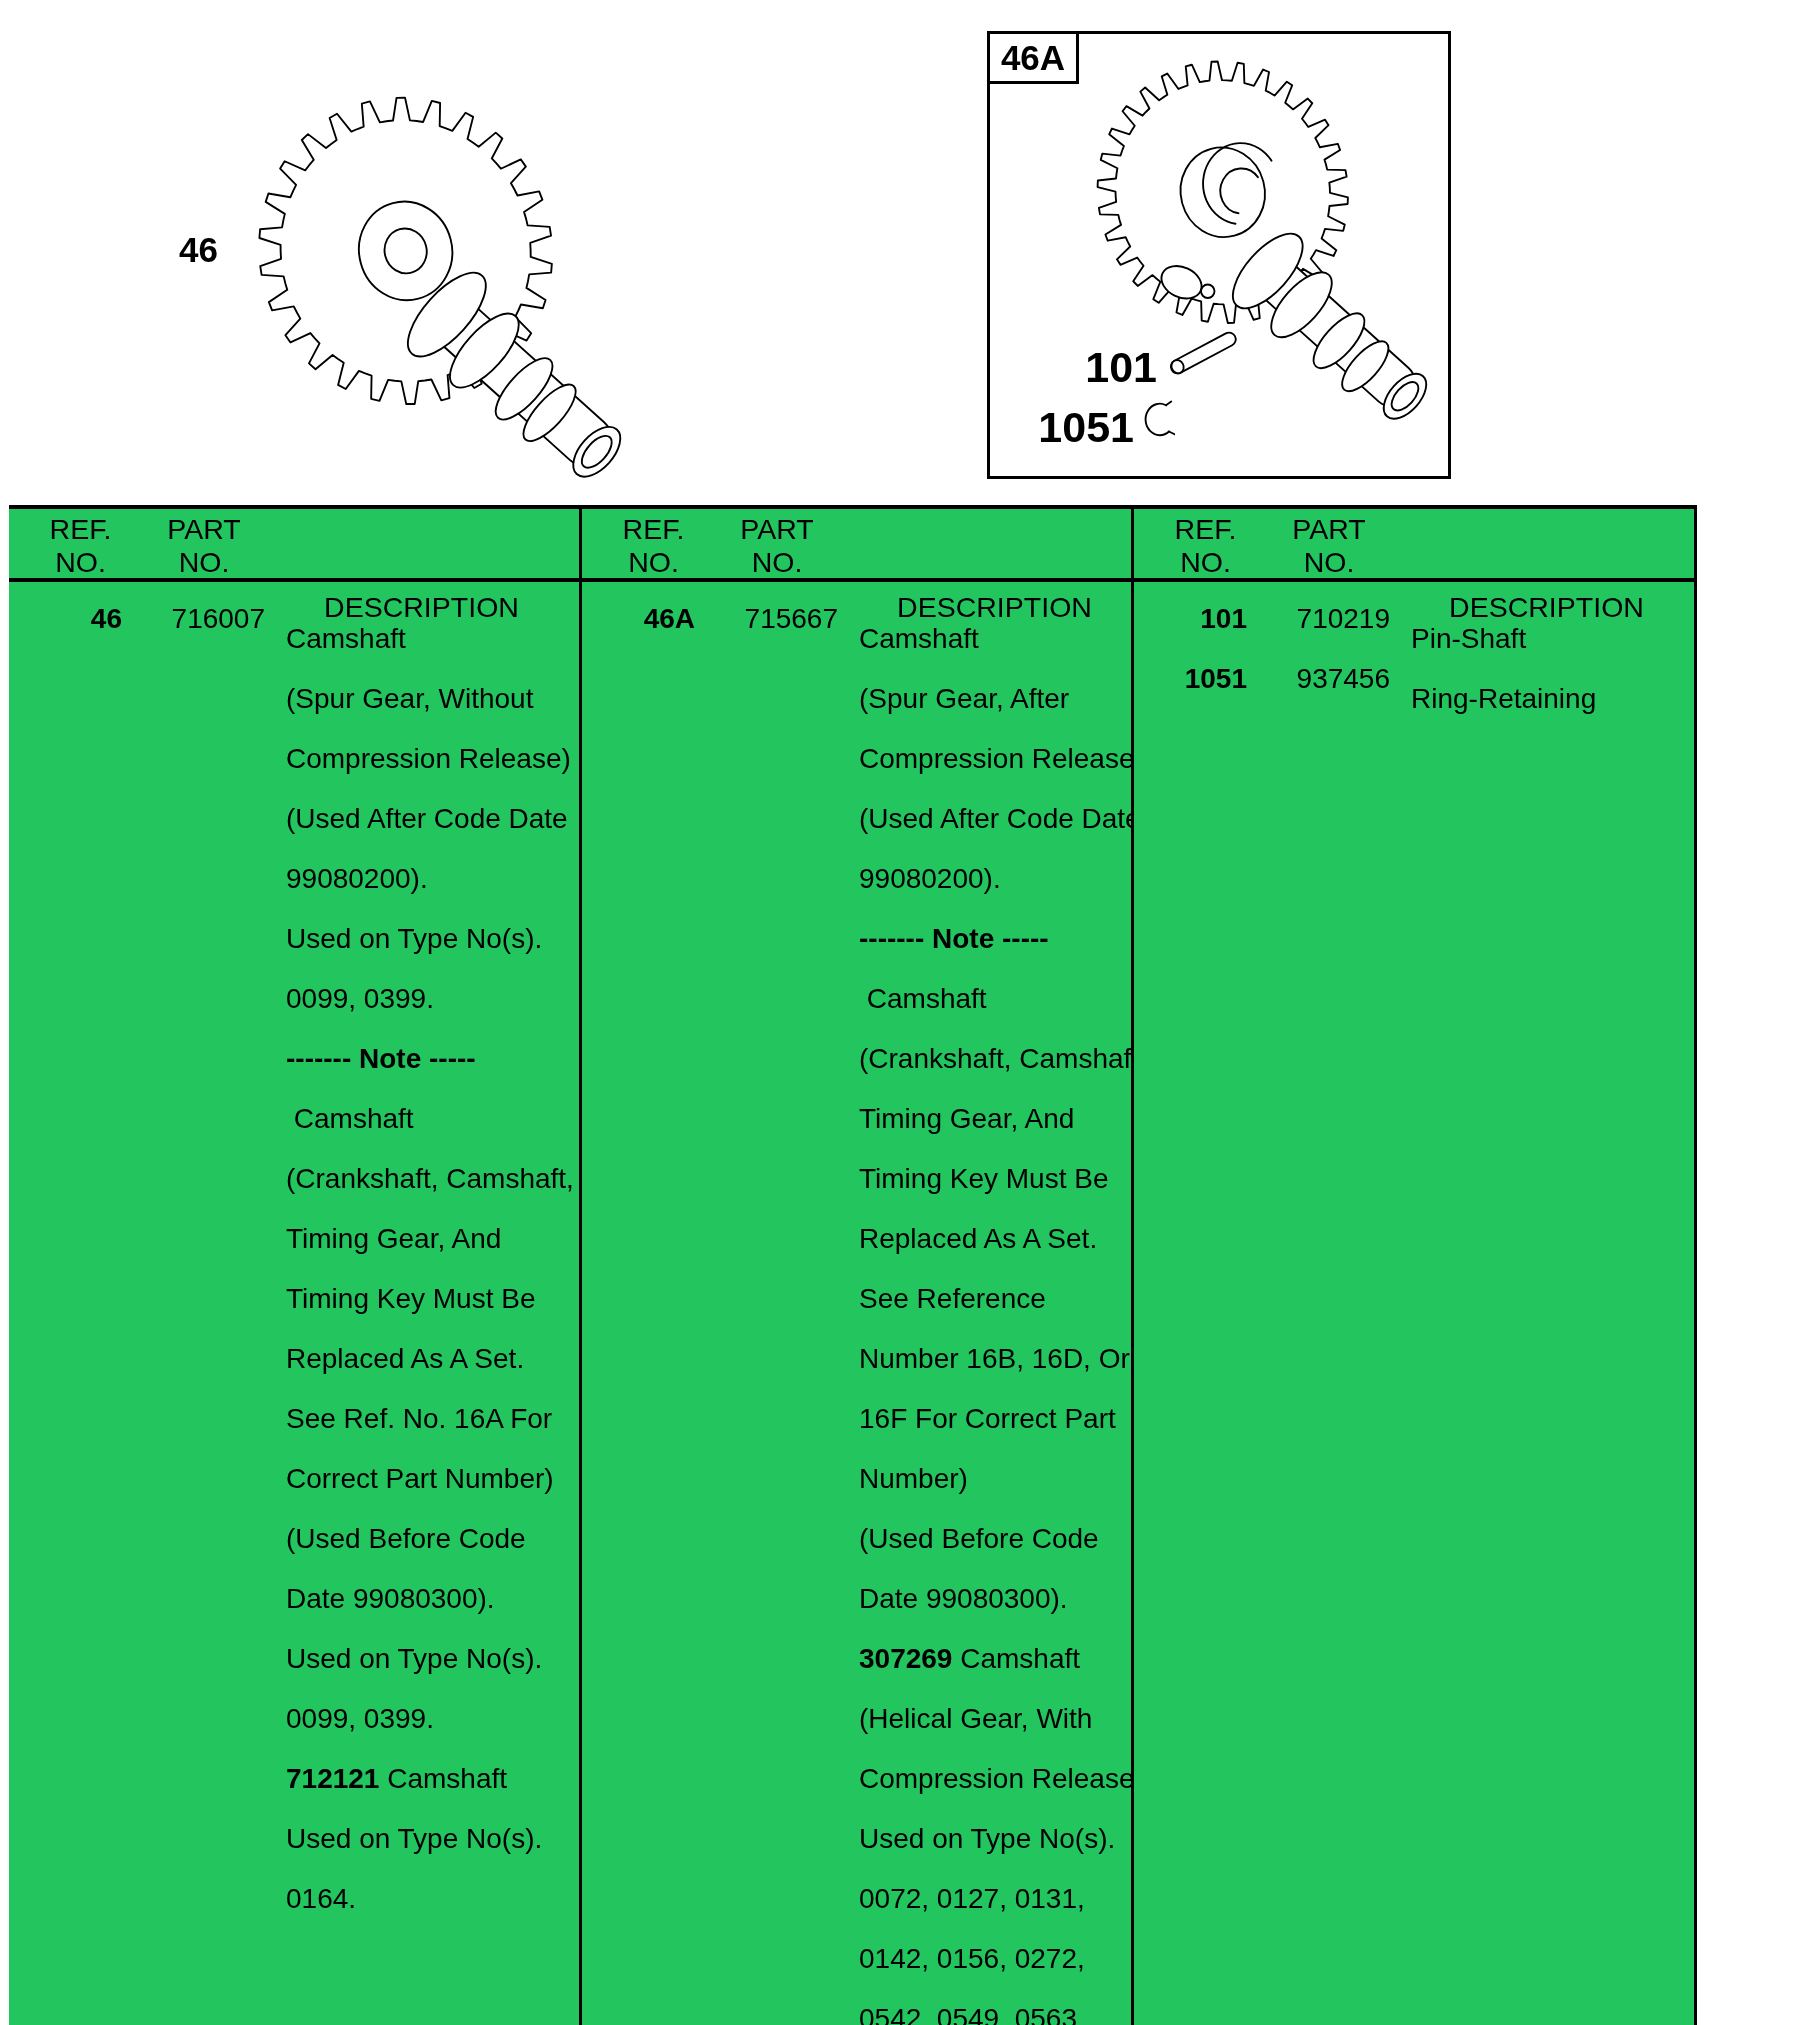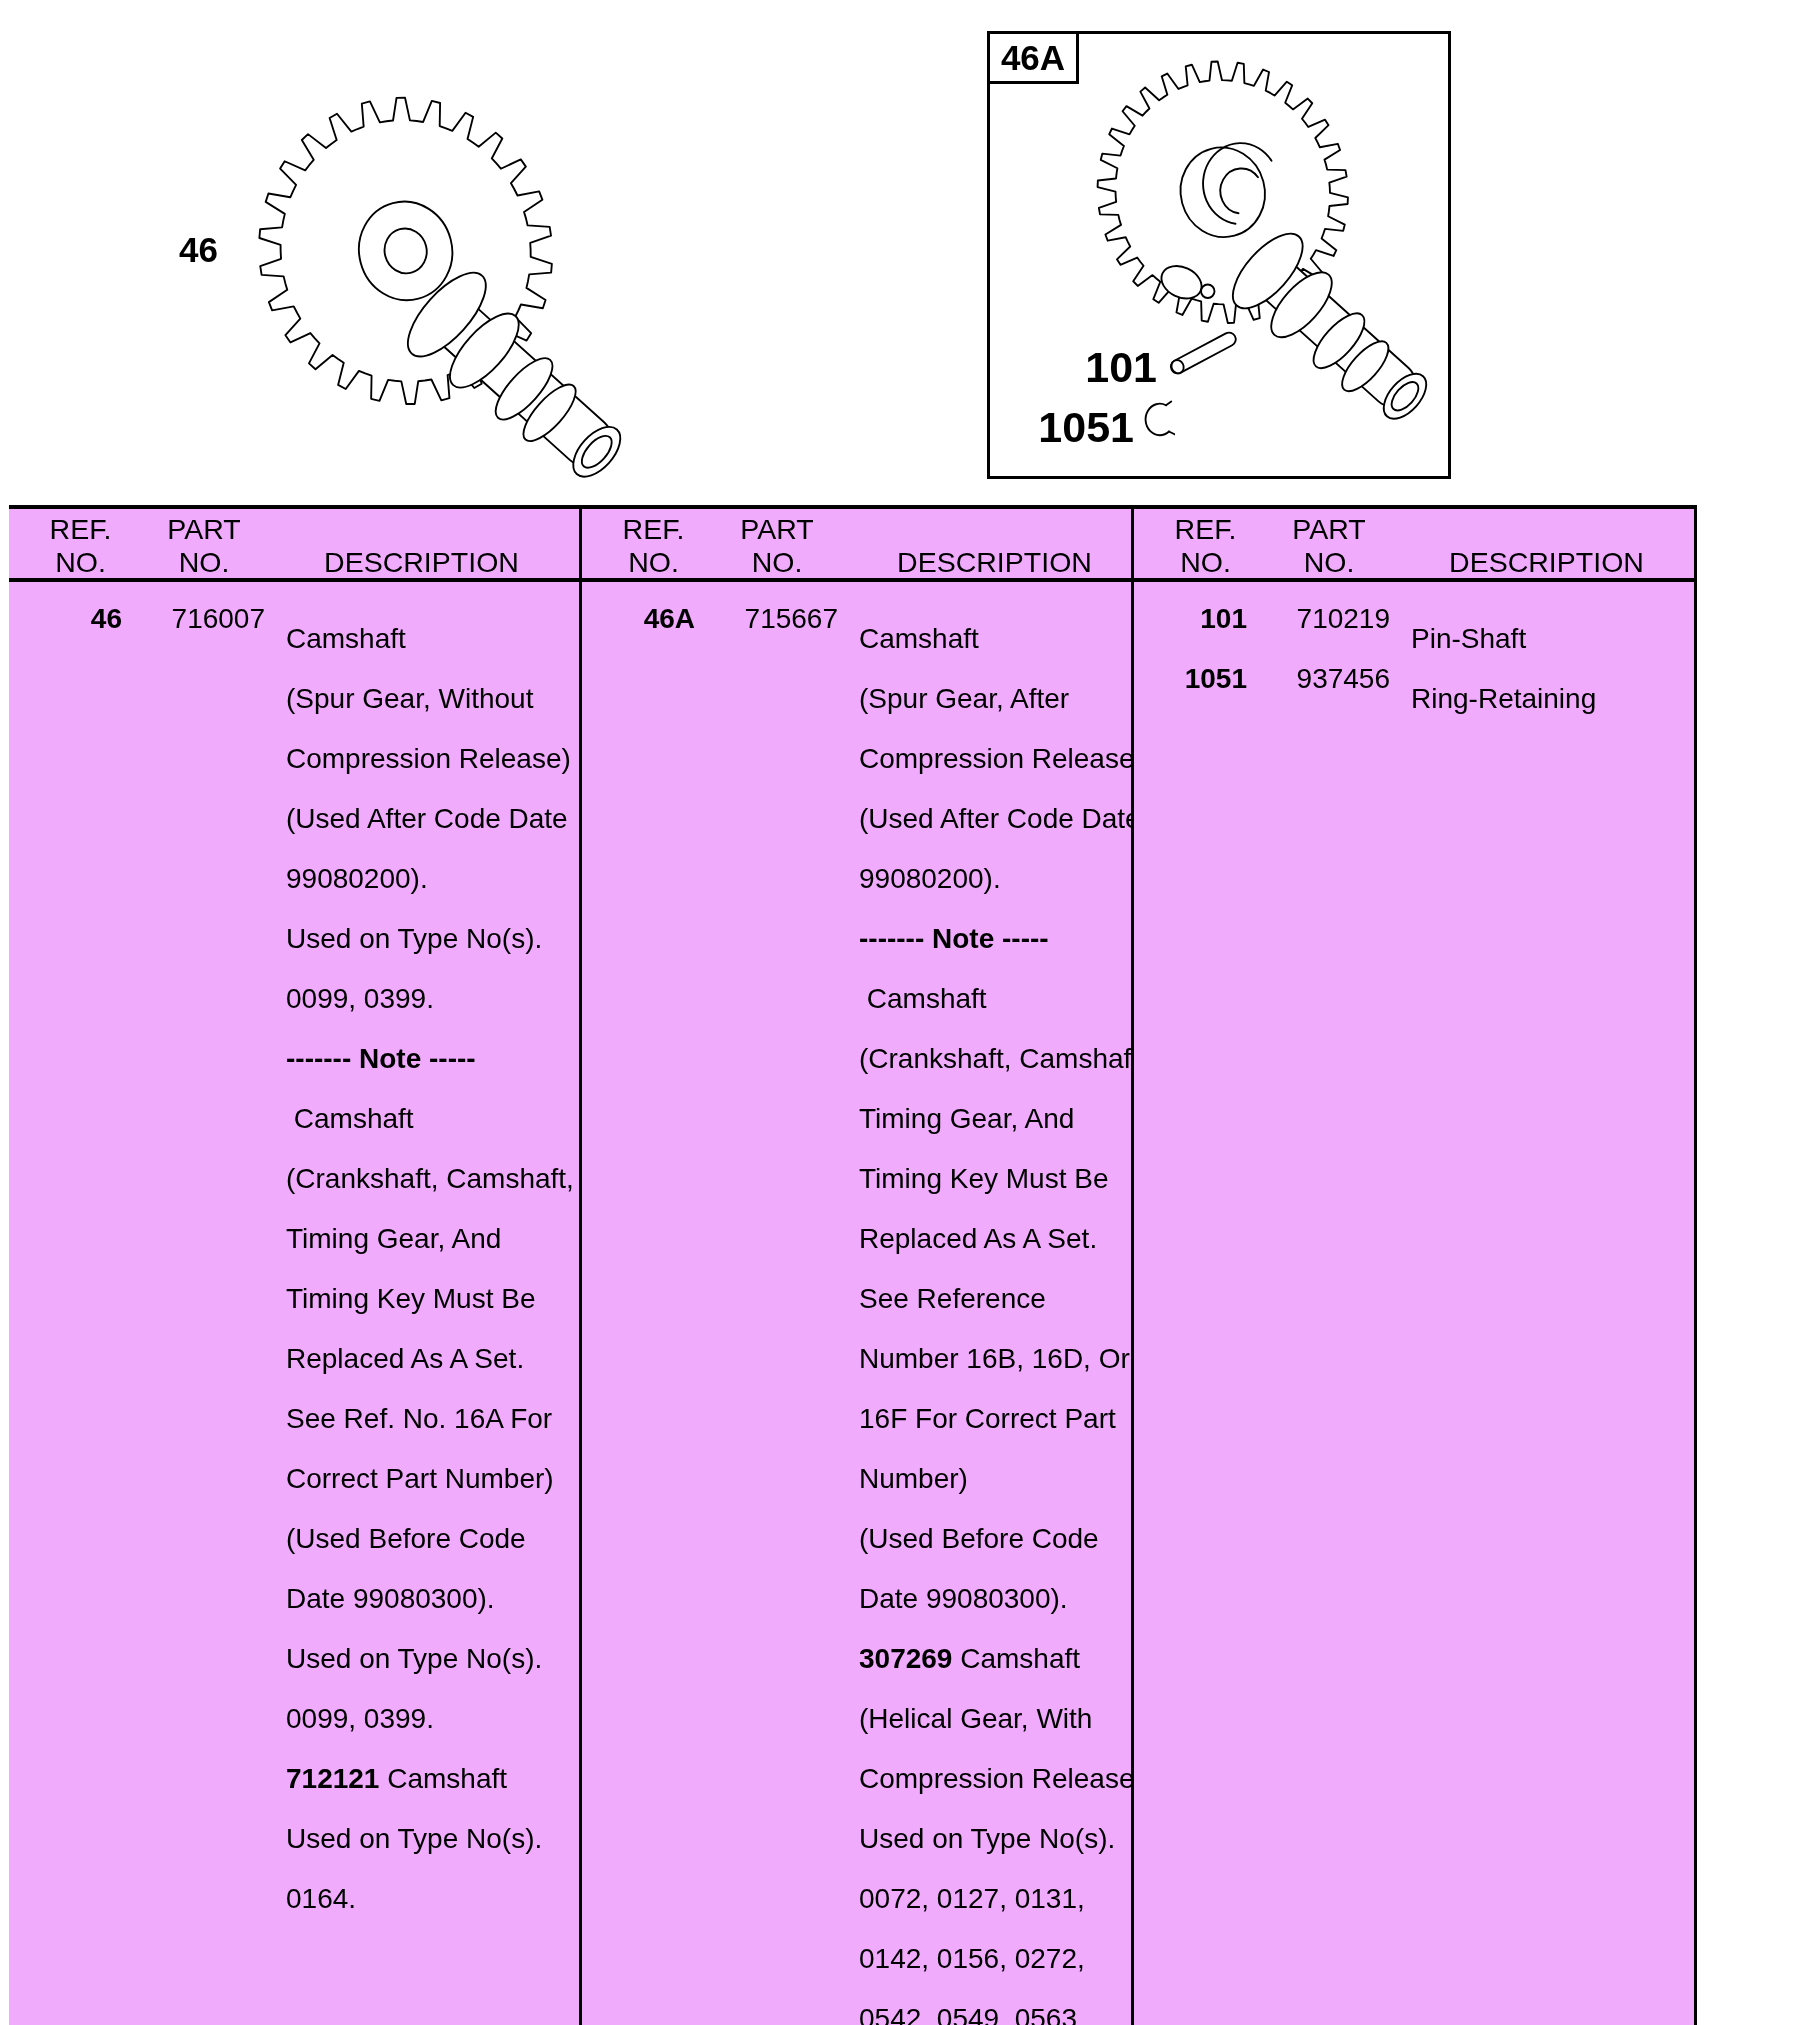--- a/index.html
+++ b/index.html
@@ -23,30 +23,30 @@
   .drawing{position:absolute;}
   #fig46-svg{left:218px;top:71px;}
   #fig46a-svg{left:79px;top:22.5px;}
   #pin-svg{left:171px;top:294px;}
   #ring-svg{left:146px;top:362px;}
   .ink{fill:#fff;stroke:#000;stroke-width:2.5;stroke-linejoin:round;}
   .line{fill:none;stroke:#000;stroke-width:2.5;stroke-linejoin:round;stroke-linecap:round;}
 
   
   #parts-table{position:absolute;left:9px;top:505px;width:1688px;height:1520px;
-               border-top:4.5px solid #000;box-sizing:border-box;display:flex;background:#f0abfc;justify-content:center;}
+               border-top:4.5px solid #000;box-sizing:border-box;display:flex;background:#22c55e;justify-content:center;}
   .tcol{box-sizing:border-box;overflow:hidden;}
   #tcol-0{width:570px;}
   #tcol-1{width:552px;border-left:3.8px solid #000;}
   #tcol-2{width:566px;border-left:3.8px solid #000;border-right:3.8px solid #000;}
   .thead{position:relative;height:73px;border-bottom:4.5px solid #000;box-sizing:border-box;
          font-size:28.5px;line-height:31.5px;}
   .h-ref{position:absolute;left:15px;width:113px;text-align:center;}
   .h-part{position:absolute;left:135px;width:120px;text-align:center;}
-  .h-desc{position:absolute;left:281px;width:263px;text-align:center;}
+  .h-desc{position:absolute;left:281px;width:263px;text-align:center;margin-top:45px;}
   .hl1{top:4.5px;} .hl2{top:38px;}
   .tbody{padding-top:16.5px;font-size:28px;line-height:40px;}
   .trow{display:flex;align-items:flex-start;}
   .cell-ref{width:113px;flex:none;text-align:right;font-weight:bold;}
   .cell-part{width:143px;flex:none;text-align:right;font-weight:normal;}
   .cell-desc{padding-left:21px;}
   .dline{white-space:pre;margin-top:20px;}
   .b{font-weight:bold;}
 </style>
 </head>

